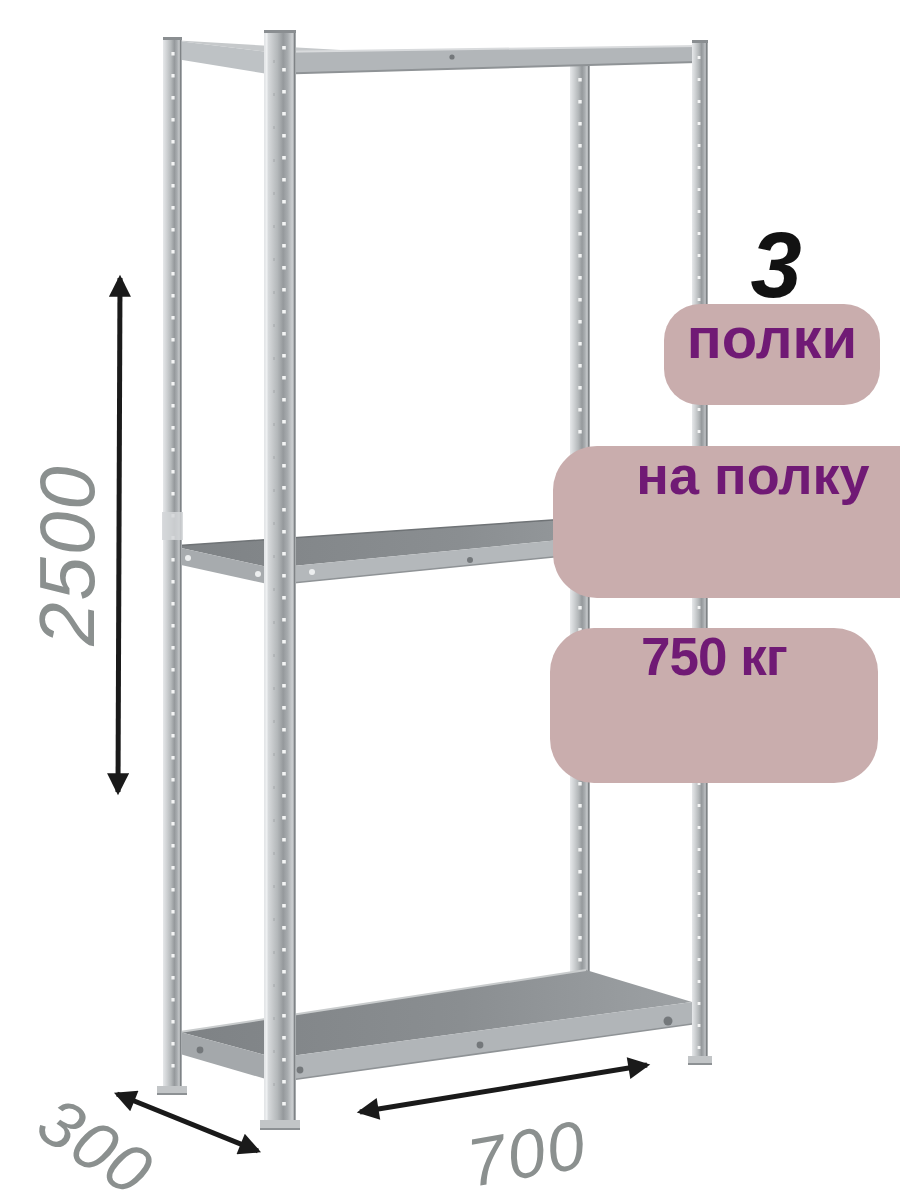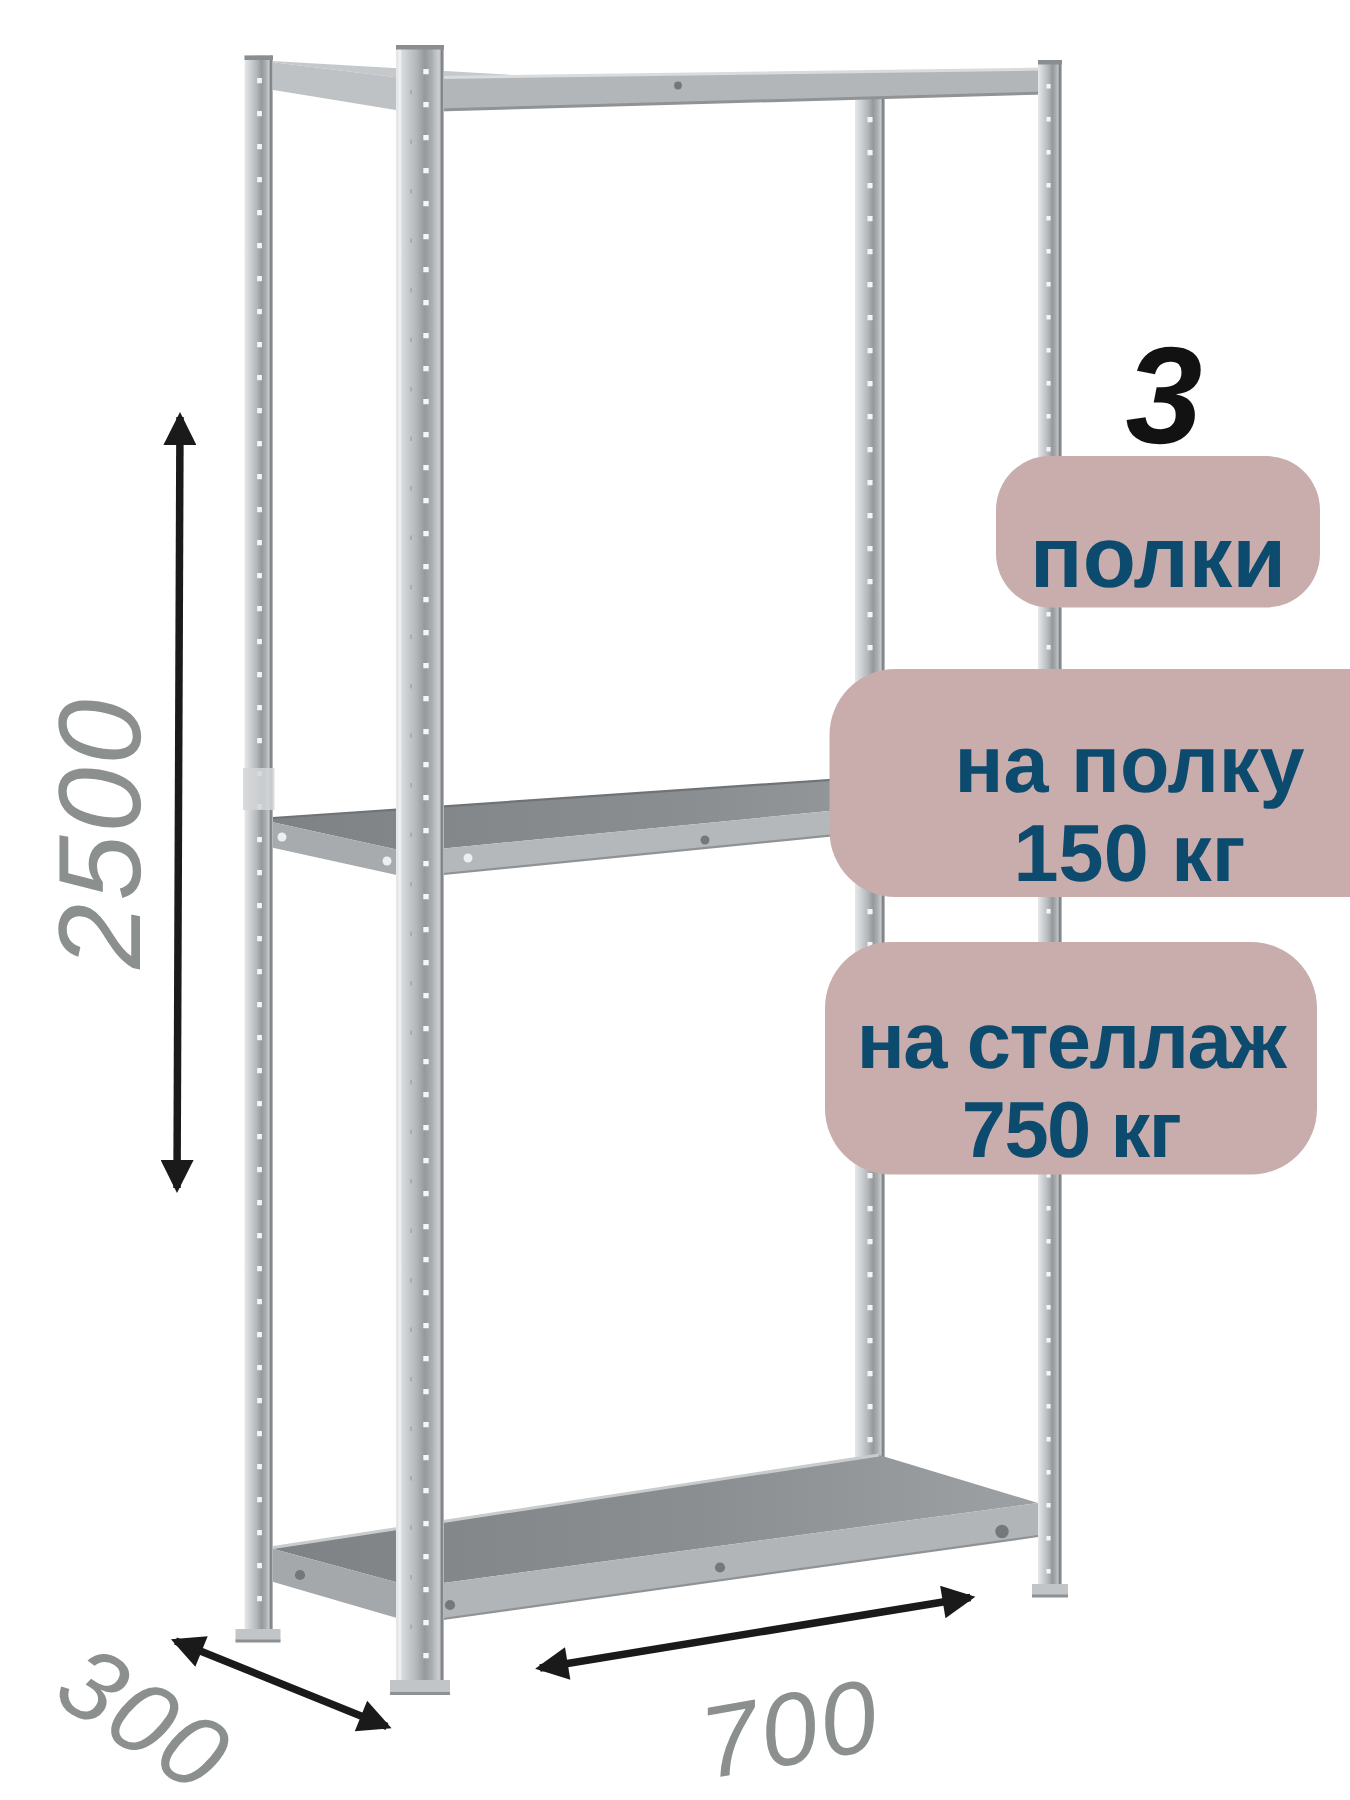--- a/index.html
+++ b/index.html
@@ -29,24 +29,24 @@
     position:absolute; left:776px; top:265px;
     transform:translate(-50%,-50%);
     font-size:92px; font-weight:700; font-style:italic;
     color:#121212; white-space:nowrap;
   }
 
   
   .badge {
     position:absolute;
     background:#c9adad;
-    color:#0c4a6e;
+    color:#701a75;
     font-weight:700;
     display:flex; flex-direction:column;
-    align-items:center; justify-content:flex-end;
+    align-items:center; justify-content:flex-start;
     text-align:center;
     white-space:nowrap;
     user-select:none;
   }
   #badge-shelves {
     left:664px; top:304px; width:216px; height:101px;
     border-radius:36px; font-size:58px;
   }
   #badge-per-shelf {
     left:553px; top:446px; width:400px; height:152px;
@@ -165,19 +165,17 @@
 <div class="dim" id="dim-width">700</div>
 
 <div id="shelf-count">3</div>
 
 <div class="badge" id="badge-shelves">
   <span>полки</span>
 </div>
 
 <div class="badge" id="badge-per-shelf">
   <span>на полку</span>
-  <span>150 кг</span>
 </div>
 
 <div class="badge" id="badge-per-rack">
-  <span>на стеллаж</span>
   <span>750 кг</span>
 </div>
 
 </body></html>

